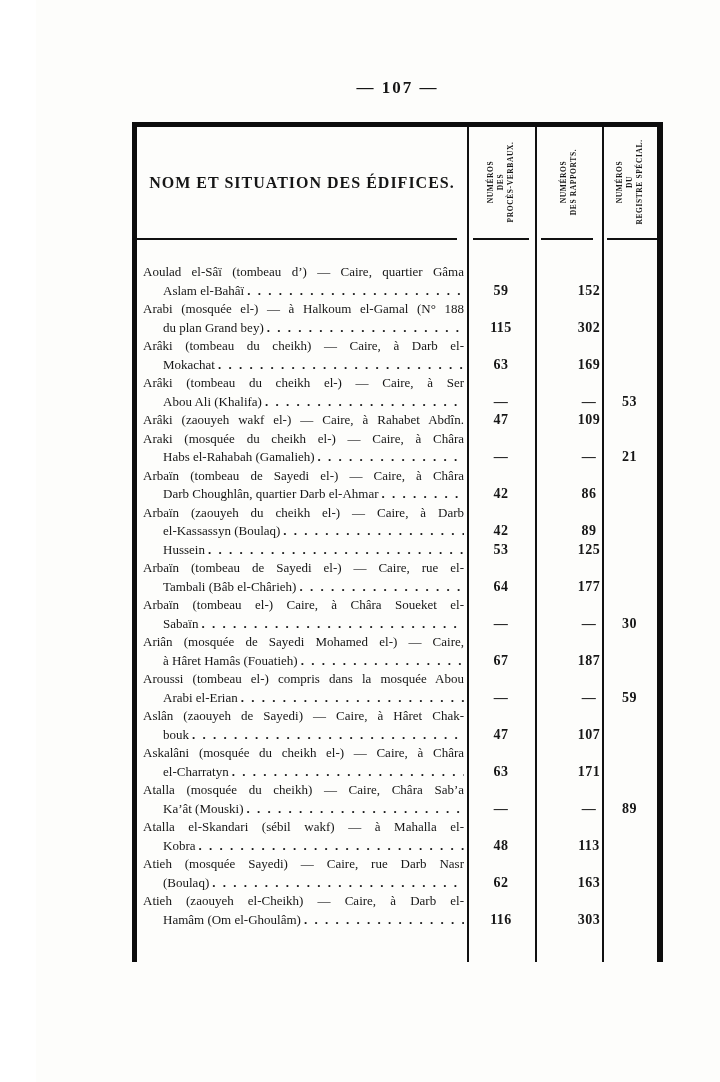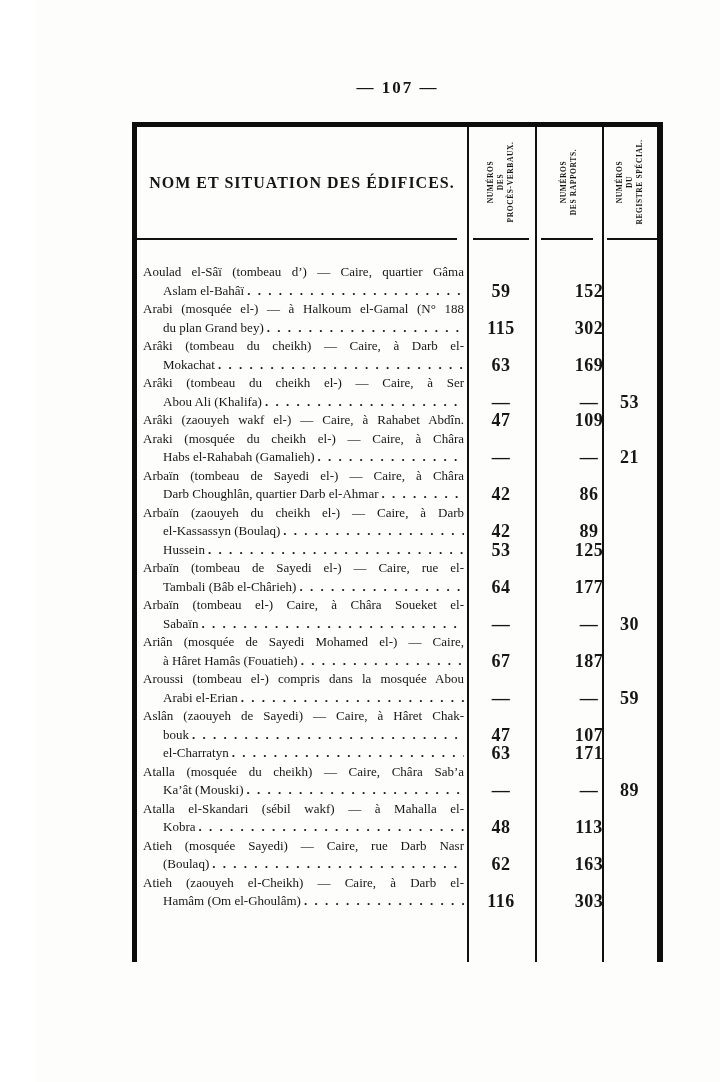--- a/index.html
+++ b/index.html
@@ -55,21 +55,21 @@
   .l1 { text-align:justify; text-align-last:justify; white-space:normal; overflow:hidden; }
   .l2 { display:flex; padding-left:20px; align-items:baseline; }
   .l2 .txt { white-space:nowrap; }
   .dots { flex:1 1 auto; overflow:hidden; white-space:nowrap; margin-left:3px; }
   .dots::after {
     content:". . . . . . . . . . . . . . . . . . . . . . . . . . . . . . . . . . . . . . . . . . . . . . . .";
     letter-spacing:2px; font-weight:bold;
   }
   .num-cell {
     display:flex; align-items:flex-end; justify-content:center;
-    font-size:18px; font-weight:bold; letter-spacing:0.5px; line-height:18.5px;
+    font-size:14px; font-weight:bold; letter-spacing:0.5px; line-height:18.5px;
   }
   .num-cell.pv  { width:68px; }
   .num-cell.rap { width:67px;padding-left:41px; }
   .num-cell.reg { width:55px; }
 </style>
 </head>
 <body>
 
 <div class="page">
 
@@ -265,20 +265,21 @@
         <span class="txt">bouk</span>
         <span class="dots"></span>
       </div>
     </div>
     <div class="num-cell pv">47</div>
     <div class="num-cell rap">107</div>
     <div class="num-cell reg"></div>
   </div>
         <div class="t-row">
     <div class="name-cell">
+      <div class="l1">Askalâni (mosquée du cheikh el-) — Caire, à Châra</div>
       <div class="l2">
         <span class="txt">el-Charratyn</span>
         <span class="dots"></span>
       </div>
     </div>
     <div class="num-cell pv">63</div>
     <div class="num-cell rap">171</div>
     <div class="num-cell reg"></div>
   </div>
         <div class="t-row">

